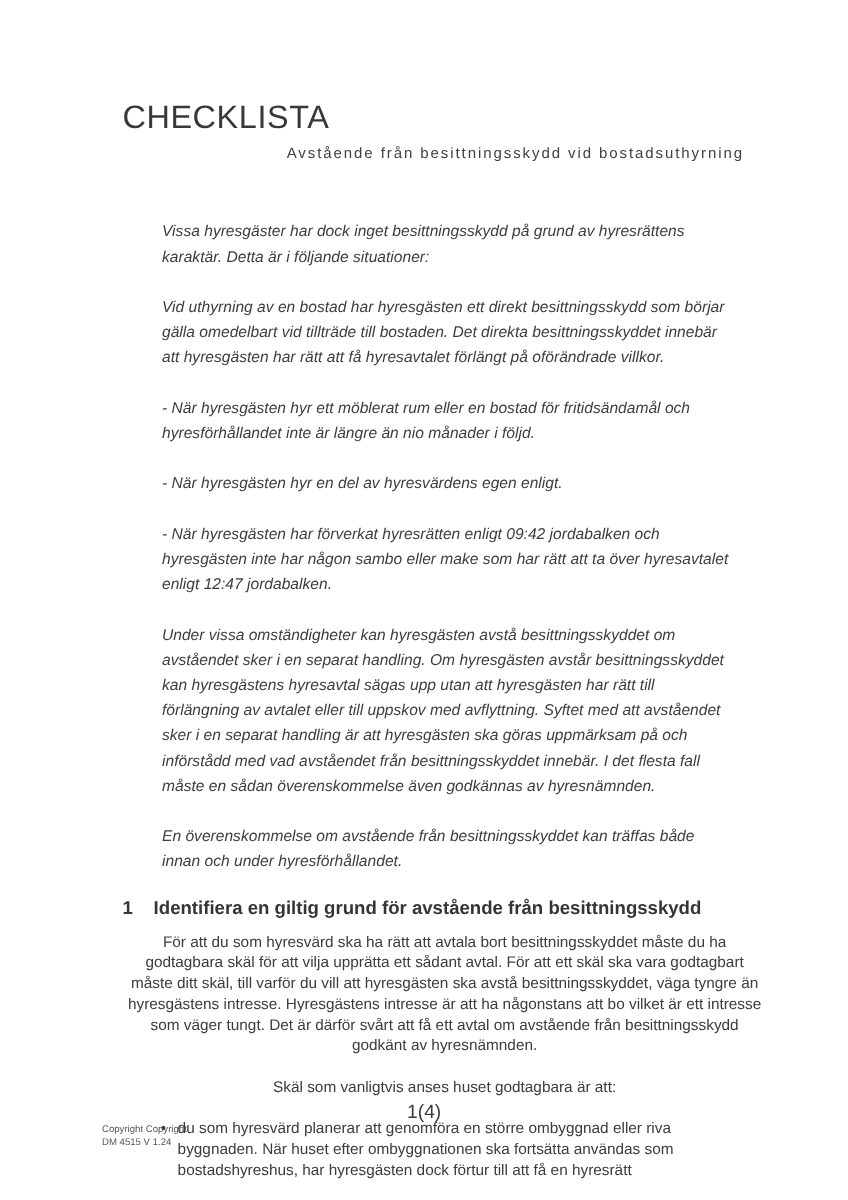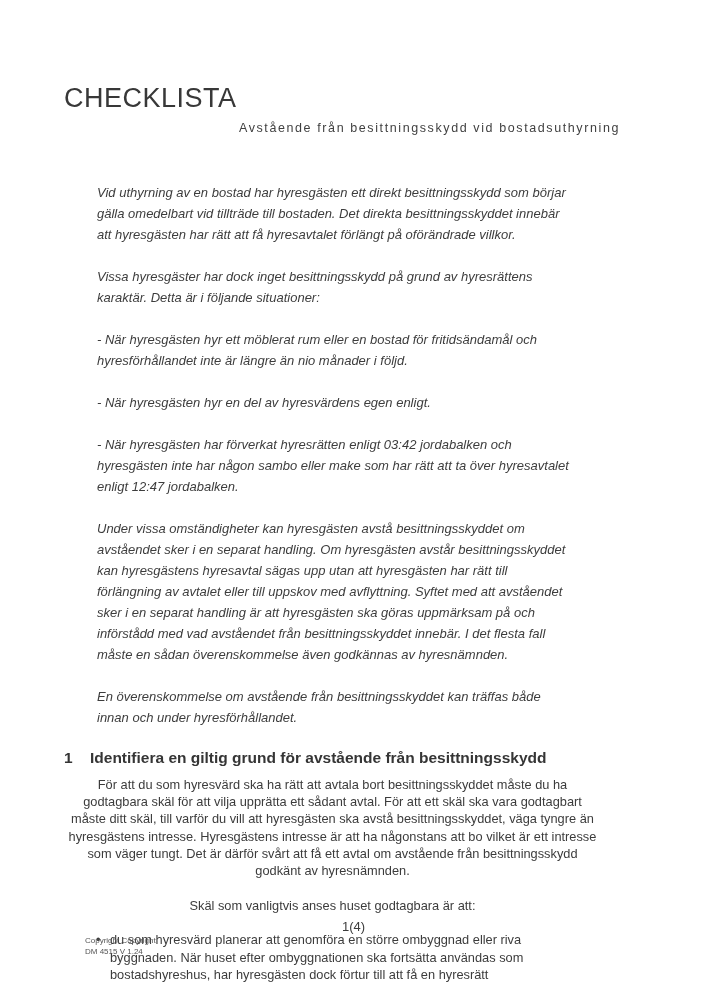--- a/index.html
+++ b/index.html
@@ -9,21 +9,21 @@
     height: 1000px;
     position: relative;
     font-family: "Liberation Sans", "DejaVu Sans", sans-serif;
     color: #3c3c3c;
     overflow: hidden;
   }
   .page {
     position: absolute;
     inset: 0;
     background: #ffffff;
-    padding: 84px 87px 0 64px;
+    padding: 84px 87px 0 102px;
   }
   .doc-title {
     font-size: 27px;
     font-weight: 400;
     letter-spacing: 0.5px;
     color: #383838;
     line-height: 1.1;
   }
   .doc-subtitle {
     margin-top: 7px;
@@ -76,46 +76,46 @@
     left: -14px;
     top: 0;
     font-size: 12.8px;
   }
   .page-number {
     position: absolute;
     top: 919px;
     left: 0;
     width: 707px;
     text-align: center;
-    font-size: 13px;
+    font-size: 16px;
     color: #3c3c3c;
   }
   .copyright {
     position: absolute;
     top: 936px;
     left: 85px;
     font-size: 8px;
     line-height: 10.5px;
     color: #555555;
   }
 </style>
 </head>
 <body>
 
 <div class="page">
 
   <h1 class="doc-title">CHECKLISTA</h1>
   <div class="doc-subtitle">Avstående från besittningsskydd vid bostadsuthyrning</div>
 
   <div class="intro">
+    <p>Vissa hyresgäster har dock inget besittningsskydd på grund av hyresrättens karaktär. Detta är i följande situationer:</p>
     <p>Vid uthyrning av en bostad har hyresgästen ett direkt besittningsskydd som börjar gälla omedelbart vid tillträde till bostaden. Det direkta besittningsskyddet innebär att hyresgästen har rätt att få hyresavtalet förlängt på oförändrade villkor.</p>
-    <p>Vissa hyresgäster har dock inget besittningsskydd på grund av hyresrättens karaktär. Detta är i följande situationer:</p>
     <p>- När hyresgästen hyr ett möblerat rum eller en bostad för fritidsändamål och hyresförhållandet inte är längre än nio månader i följd.</p>
     <p>- När hyresgästen hyr en del av hyresvärdens egen enligt.</p>
-    <p>- När hyresgästen har förverkat hyresrätten enligt 03:42 jordabalken och hyresgästen inte har någon sambo eller make som har rätt att ta över hyresavtalet enligt 12:47 jordabalken.</p>
+    <p>- När hyresgästen har förverkat hyresrätten enligt 09:42 jordabalken och hyresgästen inte har någon sambo eller make som har rätt att ta över hyresavtalet enligt 12:47 jordabalken.</p>
     <p>Under vissa omständigheter kan hyresgästen avstå besittningsskyddet om avståendet sker i en separat handling. Om hyresgästen avstår besittningsskyddet kan hyresgästens hyresavtal sägas upp utan att hyresgästen har rätt till förlängning av avtalet eller till uppskov med avflyttning. Syftet med att avståendet sker i en separat handling är att hyresgästen ska göras uppmärksam på och införstådd med vad avståendet från besittningsskyddet innebär. I det flesta fall måste en sådan överenskommelse även godkännas av hyresnämnden.</p>
     <p>En överenskommelse om avstående från besittningsskyddet kan träffas både innan och under hyresförhållandet.</p>
   </div>
 
   <h2 class="section-heading">
     <span class="sec-num">1</span>
     <span>Identifiera en giltig grund för avstående från besittningsskydd</span>
   </h2>
 
   <div class="body-text">

